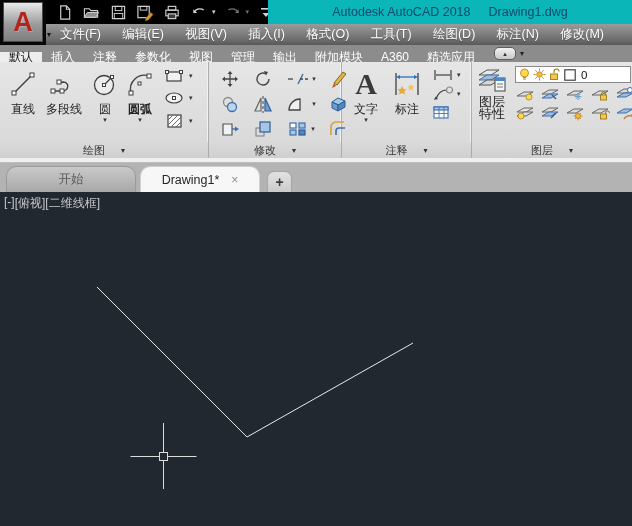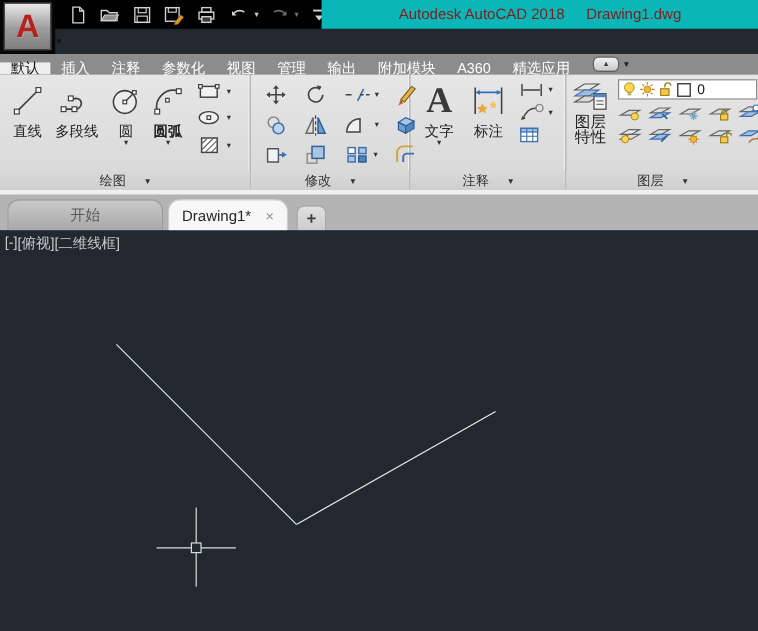--- a/index.html
+++ b/index.html
@@ -2,21 +2,21 @@
 <html><head>
 <meta charset="utf-8">
 <style>
   html,body{margin:0;padding:0;}
   body{font-family:"Liberation Sans","DejaVu Sans",sans-serif;}
   .screen{position:relative;width:632px;height:526px;overflow:hidden;background:#212830;}
 
   
   .titlebar{position:absolute;left:0;top:0;width:632px;height:24px;background:#000;}
   .title-teal{position:absolute;left:268px;top:0;width:364px;height:24px;background:#0ab6b8;
-    display:flex;align-items:center;justify-content:center;gap:18px;color:#7f1d1d;font-size:12.5px;}
+    display:flex;align-items:center;justify-content:center;gap:18px;color:#0c4a6e;font-size:12.5px;}
   .corner-black{position:absolute;left:0;top:0;width:46px;height:45px;background:#060606;z-index:6;}
   .app-btn{position:absolute;left:3px;top:2px;width:38px;height:38px;border:1px solid #4a4a4a;
     background:linear-gradient(#e9e9e9,#9c9c9c 55%,#7e7e7e);display:flex;align-items:center;justify-content:center;}
   .app-a{font-size:27px;font-weight:bold;color:#b5231f;text-shadow:1px 1px 0 #fff3;line-height:1;}
   .app-caret{position:absolute;right:-9px;bottom:2px;font-size:8px;color:#111;}
   .qat{position:absolute;left:54px;top:0;height:24px;display:flex;align-items:center;gap:7px;}
   .qat-btn{display:flex;align-items:center;justify-content:center;width:20px;height:20px;}
   .qat-caret{color:#cfcfcf;font-size:7px;margin-left:-4px;}
   .qat-caret.dis{color:#6f6f6f;}
 
@@ -64,21 +64,21 @@
   .layer-combo .val{font-size:11.5px;color:#111;margin-left:2px;}
   .layerrow{display:flex;gap:5px;align-items:center;}
 
   
   .rib-edge{position:absolute;left:0;top:158px;width:632px;height:5px;background:#f0f0f0;border-bottom:1px solid #bdbdbd;box-sizing:border-box;}
 
   
   .filetabs{position:absolute;left:0;top:163px;width:632px;height:29px;background:#b3b3b3;display:flex;align-items:flex-end;padding-left:6px;box-sizing:border-box;}
   .ftab{height:26px;border-radius:10px 10px 0 0;display:flex;align-items:center;justify-content:center;font-size:12.5px;}
   .ftab.start{width:130px;background:linear-gradient(#c9c9c9,#a8a8a8);color:#5a5a5a;border:1px solid #9a9a9a;border-bottom:none;box-sizing:border-box;}
-  .ftab.active{width:100px;background:#f7f7f7;color:#252525;margin-left:4px;gap:12px;border:1px solid #cfcfcf;border-bottom:none;box-sizing:border-box;}
+  .ftab.active{width:120px;background:#f7f7f7;color:#252525;margin-left:4px;gap:12px;border:1px solid #cfcfcf;border-bottom:none;box-sizing:border-box;}
   .ftab .close{color:#8f8f8f;font-size:12px;}
   .plustab{width:25px;height:21px;margin-left:7px;border-radius:7px 7px 0 0;background:linear-gradient(#e2e2e2,#cbcbcb);
     display:flex;align-items:center;justify-content:center;color:#3d3d3d;font-size:14px;font-weight:bold;border:1px solid #a5a5a5;border-bottom:none;box-sizing:border-box;}
 
   
   .viewport{position:absolute;left:0;top:192px;width:632px;height:334px;background:#212830;}
   .vp-controls{position:absolute;left:4px;top:3px;font-size:12px;color:#c9c9c9;display:flex;}
   .vp-svg{position:absolute;left:0;top:0;}
 </style>
 </head>
@@ -148,20 +148,31 @@
     </div>
   </div>
 
   <div class="corner-black">
     <div class="app-btn">
       <span class="app-a">A</span>
       <span class="app-caret">▾</span>
     </div>
   </div>
 
+  <div class="menubar">
+    <span class="menu-item">文件(F)</span>
+    <span class="menu-item">编辑(E)</span>
+    <span class="menu-item">视图(V)</span>
+    <span class="menu-item">插入(I)</span>
+    <span class="menu-item">格式(O)</span>
+    <span class="menu-item">工具(T)</span>
+    <span class="menu-item">绘图(D)</span>
+    <span class="menu-item">标注(N)</span>
+    <span class="menu-item">修改(M)</span>
+  </div>
 
   <div class="ribtabs">
     <span class="ribtab active">默认</span>
     <span class="ribtab">插入</span>
     <span class="ribtab">注释</span>
     <span class="ribtab">参数化</span>
     <span class="ribtab">视图</span>
     <span class="ribtab">管理</span>
     <span class="ribtab">输出</span>
     <span class="ribtab">附加模块</span>

